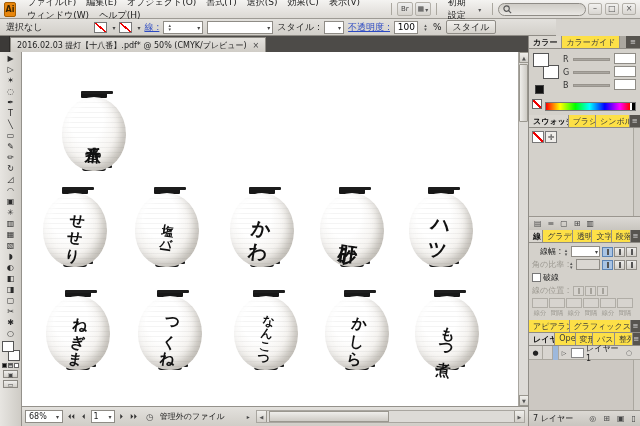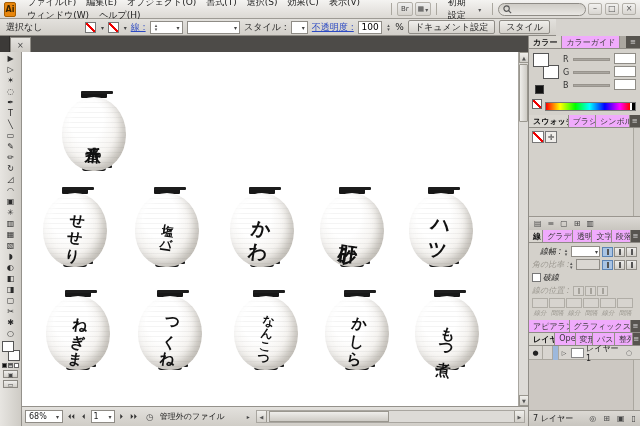--- a/index.html
+++ b/index.html
@@ -109,21 +109,21 @@
     display:flex; align-items:center; }
   #hthumb { position:absolute; left:12px; top:0; width:120px; height:11px;
     background:linear-gradient(#efeeeb,#cecbc5); border:1px solid #9a978f; }
   #hscroll .scr-btn { height:11px; border:none; border-right:1px solid #9a978f; }
   #hscroll .right { position:absolute; right:0; border-left:1px solid #9a978f; border-right:none; }
 
   
   #dock { position:absolute; left:528px; top:36px; width:112px; height:390px;
     background:#c6c2bb; border-left:1px solid #8f8c86; display:flex; flex-direction:column; }
   .ptabs { display:flex; align-items:flex-end; background:#aba7a0; border-bottom:1px solid #8f8c86; height:13px; }
-  .ptab { font-size:8px; padding:1px 4px; background:#f0abfc; border-right:1px solid #948f88;
+  .ptab { font-size:8px; padding:1px 4px; background:#fde047; border-right:1px solid #948f88;
     white-space:nowrap; overflow:hidden; color:#3a3a3a; height:12px; }
   .ptab.active { background:#d9d6d0; font-weight:bold; color:#111; }
   .pmenu { margin-left:auto; width:14px; height:12px; background:#57544f; color:#ddd; font-size:7px;
     display:flex; align-items:center; justify-content:center; }
   .pbody { background:#d4d1cb; }
 
   
   #color-body { height:66px; position:relative; padding:4px; }
   #color-fs { position:relative; width:26px; height:26px; }
   .cfs { position:absolute; width:16px; height:14px; border:1px solid #555; background:#fff; }
@@ -142,21 +142,21 @@
   
   #swatch-body { height:88px; position:relative; }
   .sw { position:absolute; top:3px; width:12px; height:12px; border:1px solid #777; }
   #sw-none { left:3px; background:linear-gradient(to top right,#fff 42%,#e00 42%,#e00 58%,#fff 58%); }
   #sw-reg { left:16px; background:#efede9; color:#333; font-size:8px; text-align:center; line-height:11px; }
   #swatch-btns { height:14px; background:linear-gradient(#dcd9d4,#c8c5bf); border-top:1px solid #9a968f;
     display:flex; align-items:center; gap:6px; padding:0 5px; }
   .sw-btn { font-size:8px; color:#444; }
 
   
-  #stroke-body { padding:3px 3px 2px 3px; font-size:8px;font-style:italic; }
+  #stroke-body { padding:3px 3px 2px 3px; font-size:8px; }
   .st-row { display:flex; align-items:center; gap:2px; margin-bottom:2px; }
   .st-label { width:35px; text-align:right; white-space:nowrap; font-size:8px; color:#222; }
   .st-label.dim, .dim { color:#9a978f; }
   .st-select { width:34px; height:11px; background:#fff; border:1px solid #8f8c86; display:flex;
     align-items:center; justify-content:flex-end; padding:0 1px; }
   .st-select.dim { background:#dad7d2; }
   .btn3 { display:flex; gap:1px; margin-left:auto; }
   .sq { width:11px; height:10px; border:1px solid #8f8c86; background:linear-gradient(#eeedeb,#d2cfc9);
     display:flex; align-items:center; justify-content:center; }
   .sq.active { background:#a9c4e4; border-color:#5b83b4; }
@@ -247,27 +247,27 @@
         <span></span>
         <span class="cb-drop">▾</span>
       </span>
     <span class="cb-link">不透明度 :</span>
     <input class="opacity-box" readonly="" value="100" style="">
     <span class="spin">
         <span>▴</span>
         <span>▾</span>
       </span>
     <span class="cb-label">%</span>
-    <span class="cb-btn">ドキュメント設定</span>
     <span class="cb-btn">スタイル</span>
   </div>
 
   <div id="tabstrip">
     <div id="tabstrip-corner"></div>
     <div id="doc-tab">
+      <span>2016.02.03 提灯【十八番】.pdf* @ 50% (CMYK/プレビュー)</span>
       <span id="doc-tab-close">×</span>
     </div>
   </div>
 
   <div id="toolbar">
     <div style="display:flex;flex-direction:column;align-items:center;">
 
     <div class="tool">▶</div>
         <div class="tool">▷</div>
         <div class="tool">✶</div>

